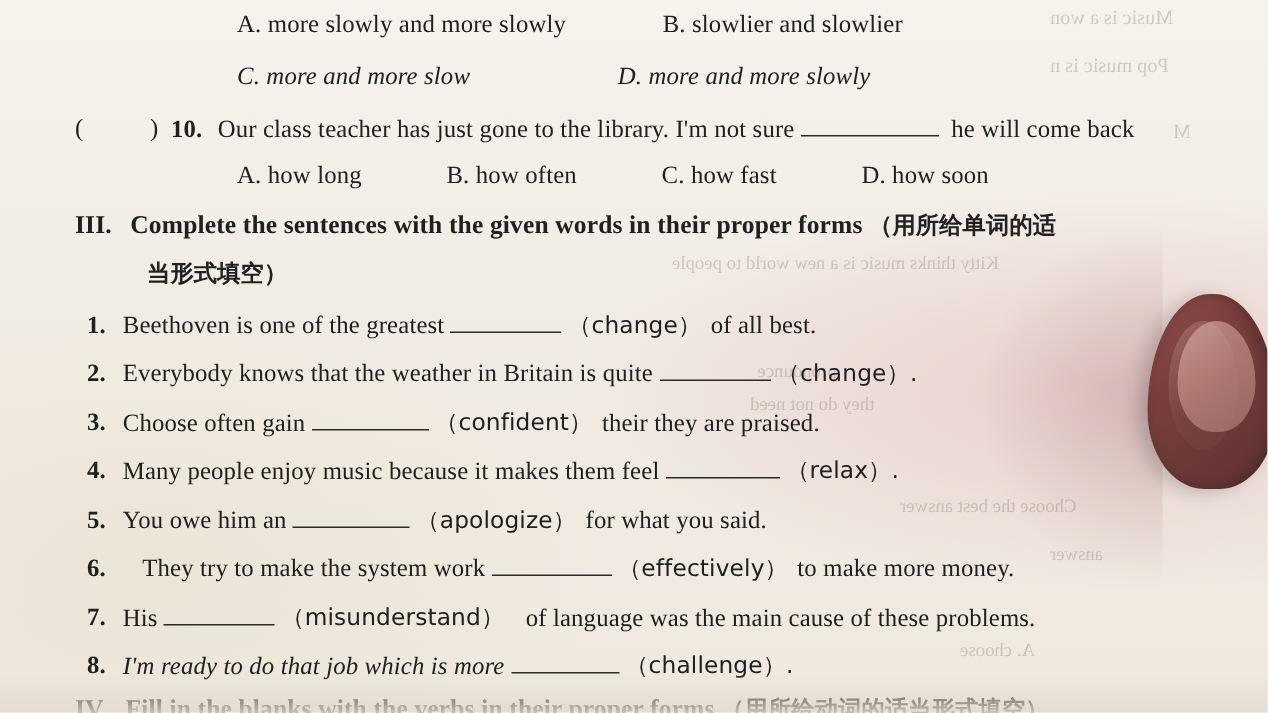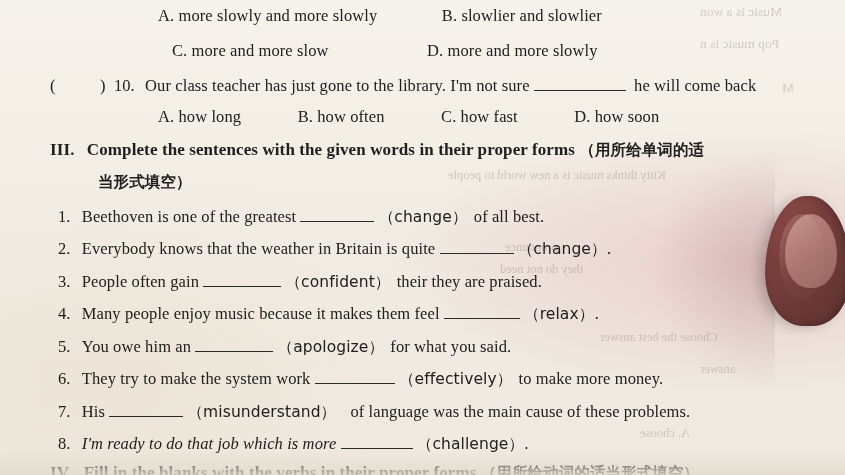--- a/index.html
+++ b/index.html
@@ -47,21 +47,21 @@
     letter-spacing: 0.1px;
   }
   .bold { font-weight: bold; }
   .opt { display: inline-block; }
   .blank {
     display: inline-block;
     border-bottom: 1.3px solid #2a2a28;
     height: 0.95em;
     vertical-align: baseline;
   }
-  .num { font-weight: normal; }
+  .num { font-weight: bold; }
   .secnum { font-weight: bold; }
   .cn { font-family: "DejaVu Sans", sans-serif; font-size: 15.5px; }
 
   
   #finger {
     position: absolute;
     right: -6px;
     top: 196px;
     width: 86px;
     height: 130px;
@@ -130,21 +130,21 @@
   <div class="content">
 
     <div class="line" style="left:158px; top:6px;">
       <span class="opt">A.</span>
       <span class="opt">more slowly and more slowly</span>
       <span style="display:inline-block;width:56px;"></span>
       <span class="opt">B.</span>
       <span class="opt">slowlier and slowlier</span>
     </div>
 
-    <div class="line" style="left:172px; top:41px;">
+    <div class="line" style="left:158px; top:41px;font-style:italic;">
       <span class="opt">C.</span>
       <span class="opt">more and more slow</span>
       <span style="display:inline-block;width:90px;"></span>
       <span class="opt">D.</span>
       <span class="opt">more and more slowly</span>
     </div>
 
     <div class="line" style="left:50px; top:74px;">
       <span>(</span>
       <span style="display:inline-block;width:36px;"></span>
@@ -188,21 +188,21 @@
 
     <div class="line" style="left:58px; top:237px;">
       <span class="num">2.</span>
       <span style="margin-left:7px;">Everybody knows that the weather in Britain is quite</span>
       <span class="blank" style="width:74px;"></span>
       <span class="cn">（change）.</span>
     </div>
 
     <div class="line" style="left:58px; top:270px;">
       <span class="num">3.</span>
-      <span style="margin-left:7px;">People often gain</span>
+      <span style="margin-left:7px;">Choose often gain</span>
       <span class="blank" style="width:78px;"></span>
       <span class="cn">（confident）</span>
       <span style="margin-left:2px;">their they are praised.</span>
     </div>
 
     <div class="line" style="left:58px; top:302px;">
       <span class="num">4.</span>
       <span style="margin-left:7px;text-align:center;">Many people enjoy music because it makes them feel</span>
       <span class="blank" style="width:76px;"></span>
       <span class="cn">（relax）.</span>
@@ -211,21 +211,21 @@
     <div class="line" style="left:58px; top:335px;">
       <span class="num">5.</span>
       <span style="margin-left:7px;">You owe him an</span>
       <span class="blank" style="width:78px;"></span>
       <span class="cn">（apologize）</span>
       <span style="margin-left:2px;">for what you said.</span>
     </div>
 
     <div class="line" style="left:58px; top:367px;">
       <span class="num">6.</span>
-      <span style="margin-left:7px;">They try to make the system work</span>
+      <span style="margin-left:20px;">They try to make the system work</span>
       <span class="blank" style="width:80px;"></span>
       <span class="cn">（effectively）</span>
       <span style="margin-left:2px;">to make more money.</span>
     </div>
 
     <div class="line" style="left:58px; top:400px;">
       <span class="num">7.</span>
       <span style="margin-left:7px;">His</span>
       <span class="blank" style="width:74px;"></span>
       <span class="cn">（misunderstand）</span>

